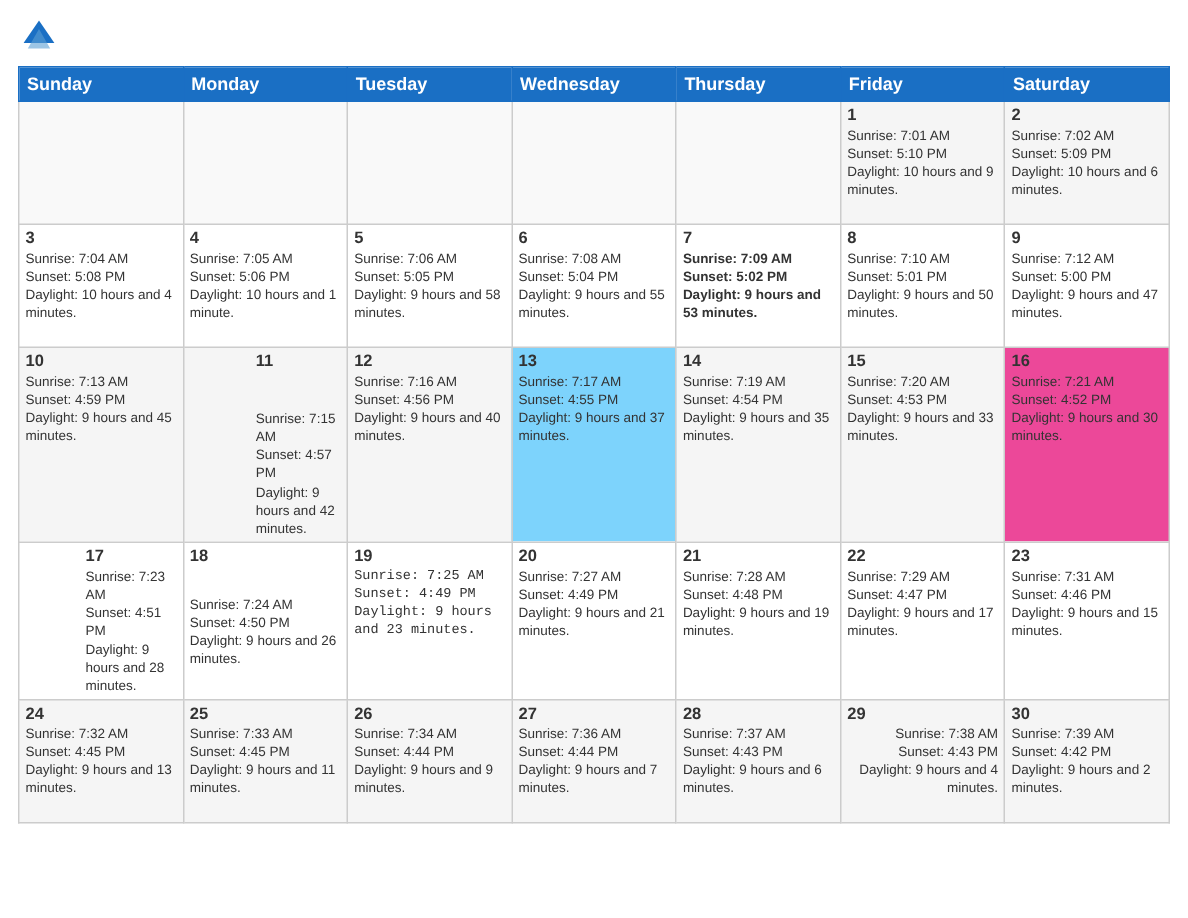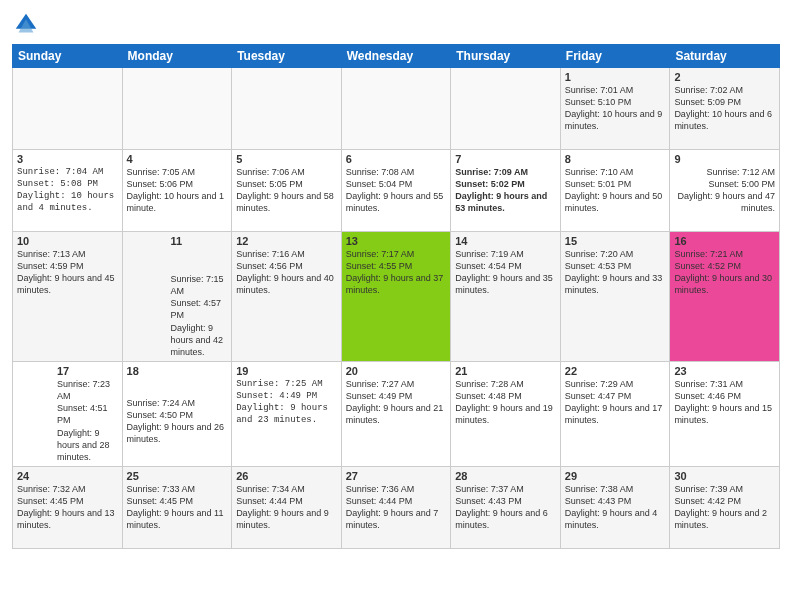--- a/index.html
+++ b/index.html
@@ -141,21 +141,21 @@
           <td style="background: rgb(245, 245, 245);">
             <span class="day-num">2</span>
             <div class="day-info" style="white-space: pre-line;">Sunrise: 7:02 AM
 Sunset: 5:09 PM
 Daylight: 10 hours and 6 minutes.</div>
           </td>
         </tr>
         <tr>
           <td style="background: rgb(255, 255, 255);">
             <span class="day-num">3</span>
-            <div class="day-info" style="white-space: pre-line; font-family: Liberation Mono, monospace;">Sunrise: 7:04 AM
+            <div class="day-info" style="white-space: pre-line;">Sunrise: 7:04 AM
 Sunset: 5:08 PM
 Daylight: 10 hours and 4 minutes.</div>
           </td>
           <td style="background: rgb(255, 255, 255);">
             <span class="day-num">4</span>
             <div class="day-info" style="white-space: pre-line;">Sunrise: 7:05 AM
 Sunset: 5:06 PM
 Daylight: 10 hours and 1 minute.</div>
           </td>
           <td style="background: rgb(255, 255, 255);">
@@ -177,21 +177,21 @@
 Daylight: 9 hours and 53 minutes.</div>
           </td>
           <td style="background: rgb(255, 255, 255);">
             <span class="day-num">8</span>
             <div class="day-info" style="white-space: pre-line;">Sunrise: 7:10 AM
 Sunset: 5:01 PM
 Daylight: 9 hours and 50 minutes.</div>
           </td>
           <td style="background: rgb(255, 255, 255);">
             <span class="day-num">9</span>
-            <div class="day-info" style="white-space: pre-line; text-align: right;">Sunrise: 7:12 AM
+            <div class="day-info" style="white-space: pre-line;">Sunrise: 7:12 AM
 Sunset: 5:00 PM
 Daylight: 9 hours and 47 minutes.</div>
           </td>
         </tr>
         <tr>
           <td style="background: rgb(245, 245, 245);">
             <span class="day-num">10</span>
             <div class="day-info" style="white-space: pre-line;">Sunrise: 7:13 AM
 Sunset: 4:59 PM
 Daylight: 9 hours and 45 minutes.</div>
@@ -201,21 +201,21 @@
             <div class="day-info" style="white-space: pre-line; margin-top: 26px;">Sunrise: 7:15 AM
 Sunset: 4:57 PM
 Daylight: 9 hours and 42 minutes.</div>
           </td>
           <td style="background: rgb(245, 245, 245);">
             <span class="day-num">12</span>
             <div class="day-info" style="white-space: pre-line;">Sunrise: 7:16 AM
 Sunset: 4:56 PM
 Daylight: 9 hours and 40 minutes.</div>
           </td>
-          <td style="background: #84cc16;">
+          <td style="background: #7dd3fc;">
             <span class="day-num">13</span>
             <div class="day-info" style="white-space: pre-line;">Sunrise: 7:17 AM
 Sunset: 4:55 PM
 Daylight: 9 hours and 37 minutes.</div>
           </td>
           <td style="background: rgb(245, 245, 245);">
             <span class="day-num">14</span>
             <div class="day-info" style="white-space: pre-line;">Sunrise: 7:19 AM
 Sunset: 4:54 PM
 Daylight: 9 hours and 35 minutes.</div>
@@ -303,21 +303,21 @@
 Daylight: 9 hours and 7 minutes.</div>
           </td>
           <td style="background: rgb(245, 245, 245);">
             <span class="day-num">28</span>
             <div class="day-info" style="white-space: pre-line;">Sunrise: 7:37 AM
 Sunset: 4:43 PM
 Daylight: 9 hours and 6 minutes.</div>
           </td>
           <td style="background: rgb(245, 245, 245);">
             <span class="day-num">29</span>
-            <div class="day-info" style="white-space: pre-line;">Sunrise: 7:38 AM
+            <div class="day-info" style="white-space: pre-line; text-align: right;">Sunrise: 7:38 AM
 Sunset: 4:43 PM
 Daylight: 9 hours and 4 minutes.</div>
           </td>
           <td style="background: rgb(245, 245, 245);">
             <span class="day-num">30</span>
             <div class="day-info" style="white-space: pre-line;">Sunrise: 7:39 AM
 Sunset: 4:42 PM
 Daylight: 9 hours and 2 minutes.</div>
           </td>
         </tr>

